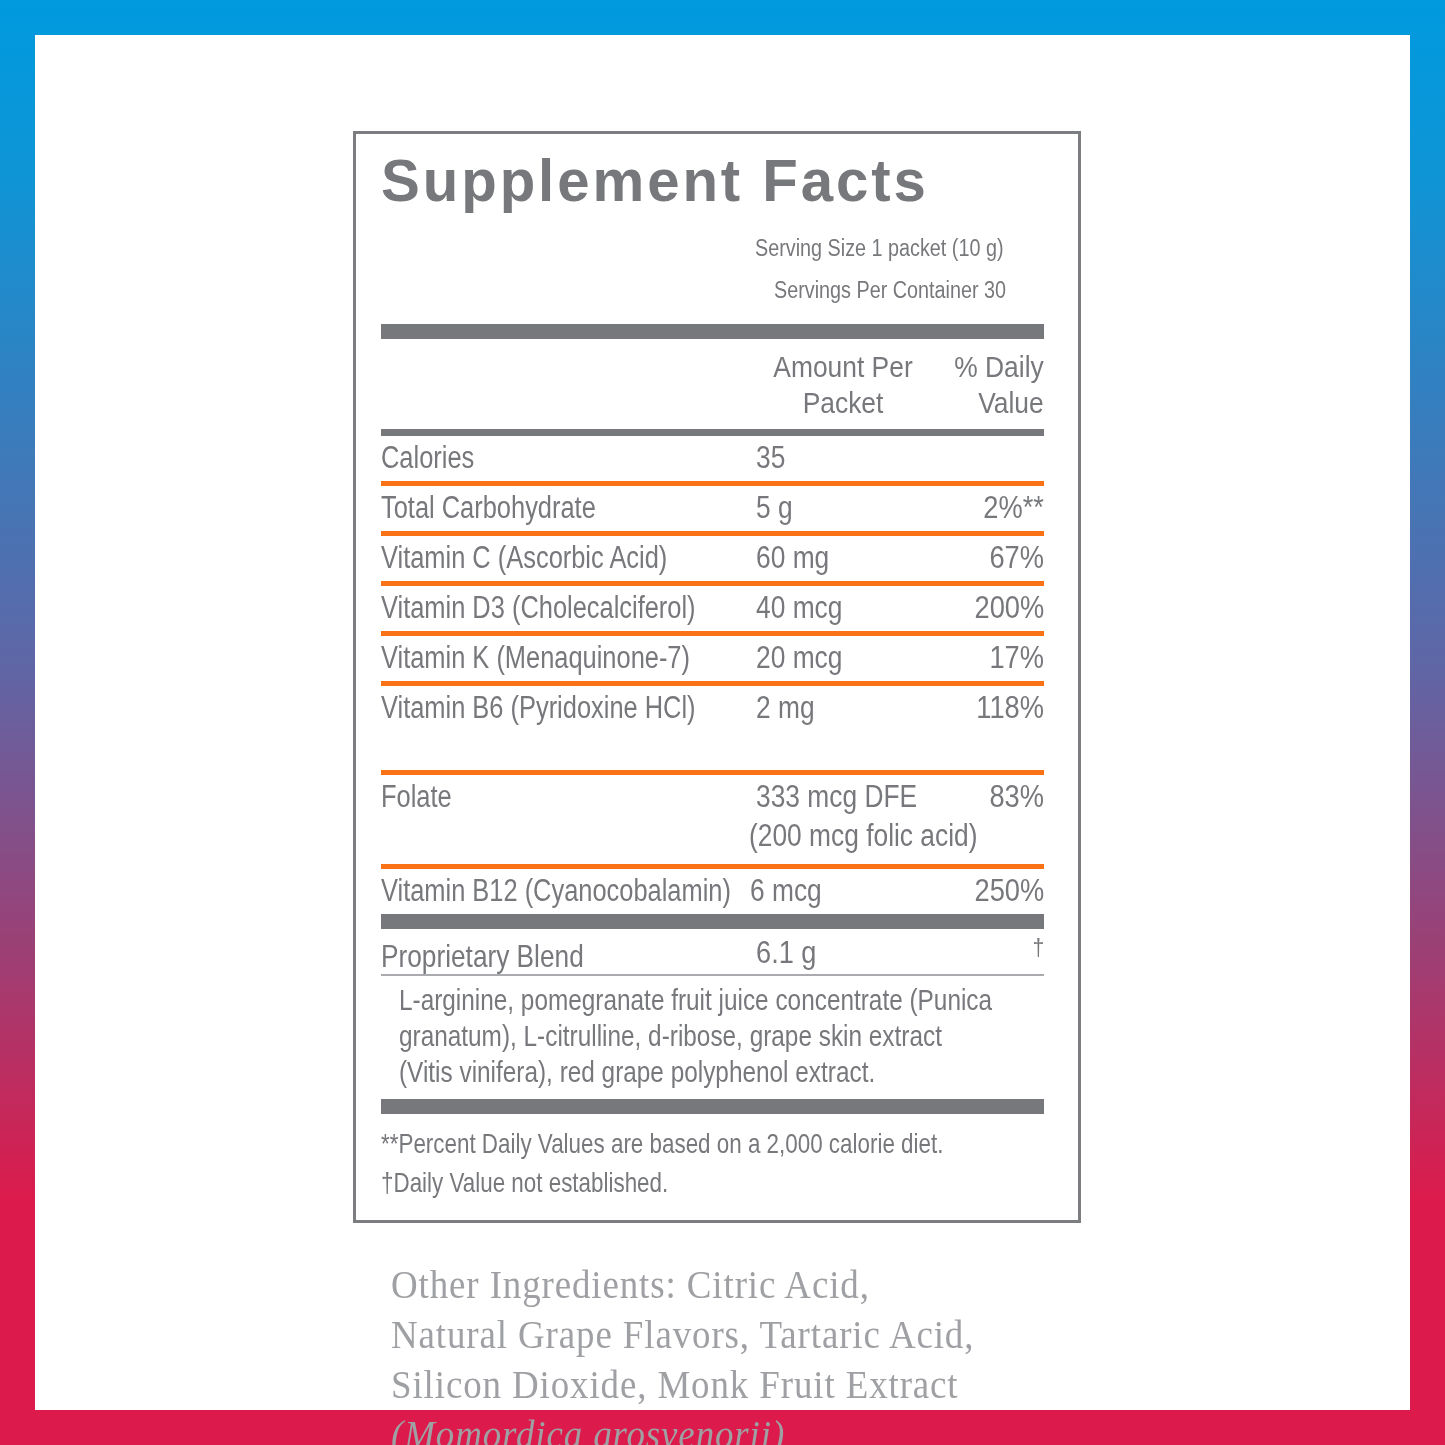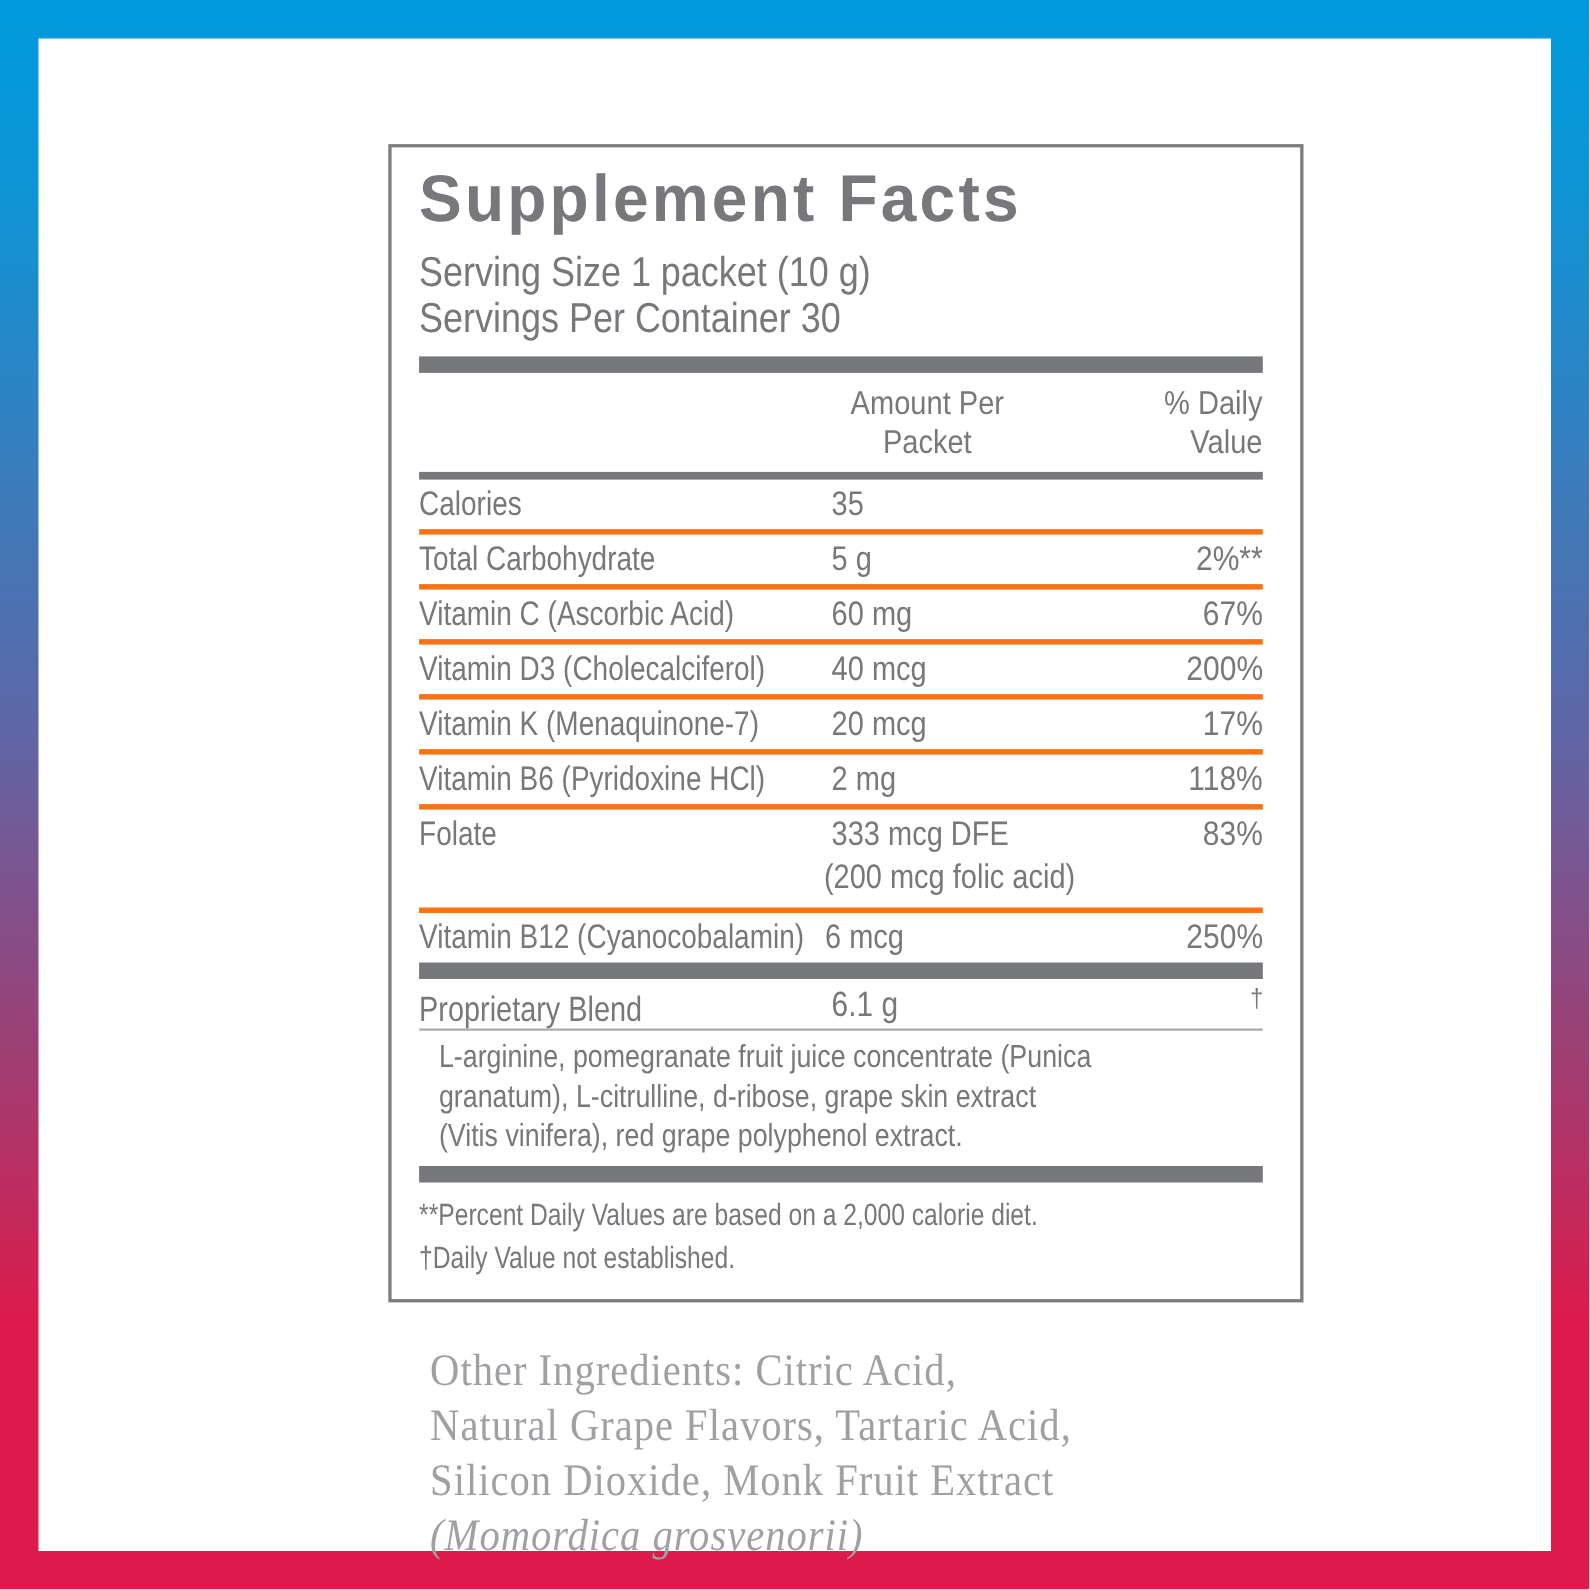--- a/index.html
+++ b/index.html
@@ -10,43 +10,43 @@
   }
   .frame{
     position:absolute;inset:0;
     background:linear-gradient(180deg,
       #009ADE 0%, #0E95D6 12%, #3A7CBC 30%, #5F66A6 46%,
       #9D3F74 66%, #DC1B4C 83%, #DC1B4C 100%);
   }
   .canvas{position:absolute;inset:35px;background:#ffffff;}
 
   .panel{
-    position:relative;margin:96px 0 0 318px;width:832px;
+    position:relative;margin:96px 0 0 318px;width:728px;
     border:3px solid #7c7d80;box-sizing:border-box;
     padding:6px 34px 18px 25px;color:#77787B;
   }
   .title{
     font-size:60px;font-weight:800;letter-spacing:3px;white-space:nowrap;
     transform:scaleX(.97);transform-origin:0 50%;margin:6px 0 12px;
   }
   .cx{display:inline-block;transform:scaleX(.86);transform-origin:0 50%;white-space:nowrap;}
-  .serving{font-size:38px;line-height:42px;}
+  .serving{font-size:23px;line-height:42px;text-align:right;}
   .bar{height:15px;background:#77787B;}
   .bar.med{height:7px;}
   .gap12{margin-top:13px;}
 
   .hdr{position:relative;height:90px;font-weight:normal;font-size:30px;line-height:36px;}
   .amt-h{position:absolute;left:322px;top:10px;width:280px;text-align:center;
          transform:scaleX(.88);}
   .dv-h{position:absolute;right:0;top:10px;text-align:right;
         transform:scaleX(.88);transform-origin:100% 50%;}
 
   .nrow{position:relative;padding:5px 0 6px;font-size:31px;line-height:34px;min-height:34px;}
   .nrow + .nrow{border-top:5px solid #f97316;}
-  .nrow.tall{min-height:78px;}
+  .nrow.tall{min-height:78px;margin-top:39px;}
   .nm{display:inline-block;transform:scaleX(.82);transform-origin:0 50%;white-space:nowrap;}
   .amt{position:absolute;left:375px;top:5px;transform:scaleX(.85);
        transform-origin:0 50%;white-space:nowrap;}
   .amt.inline{position:static;display:inline-block;margin-left:-58px;}
   .amt-note{position:absolute;left:368px;top:44px;transform:scaleX(.85);
        transform-origin:0 50%;white-space:nowrap;}
   .dv{position:absolute;right:0;top:5px;transform:scaleX(.88);transform-origin:100% 50%;}
   .dv.dagger{font-size:24px;top:0;}
 
   .blendrow{position:relative;padding:9px 0 0;font-size:32px;line-height:36px;

